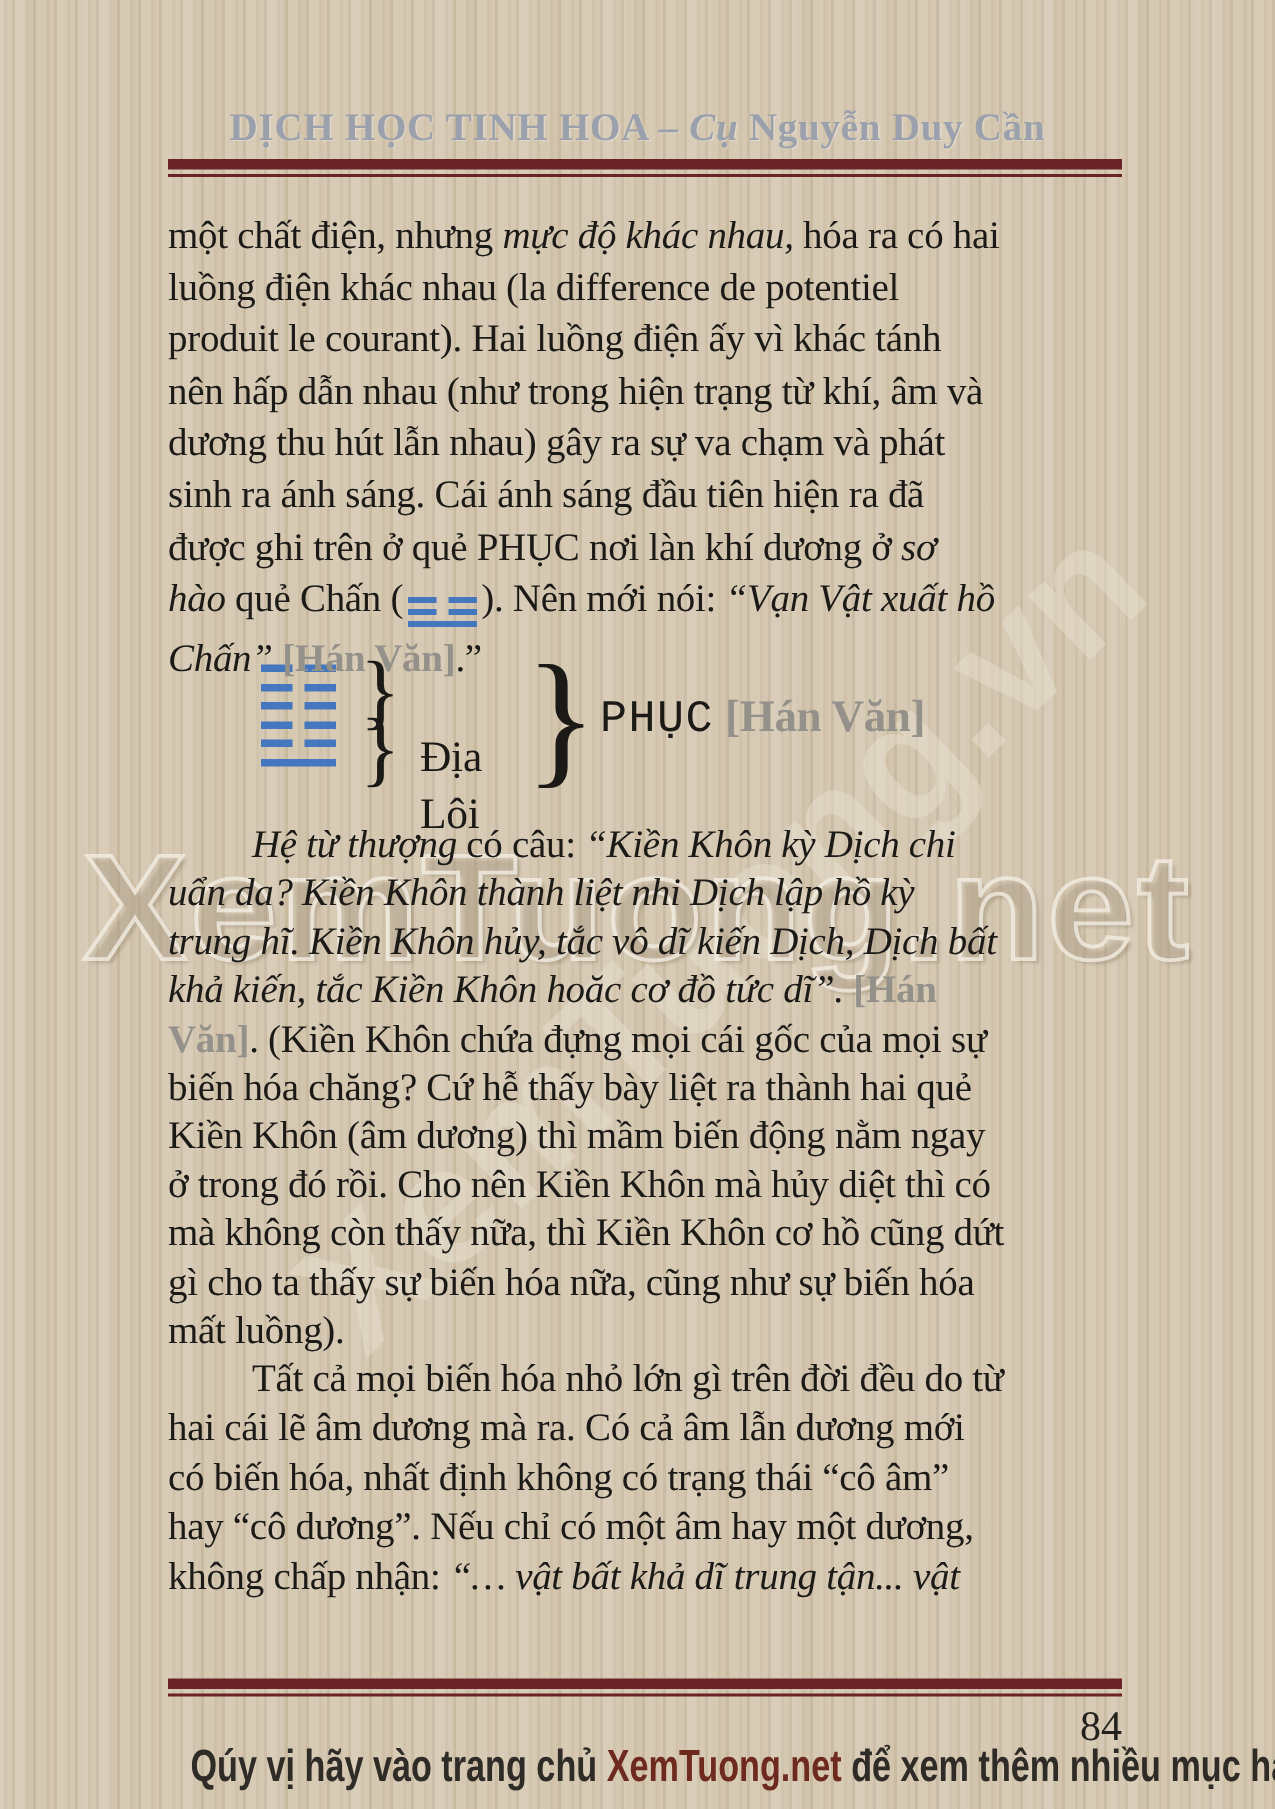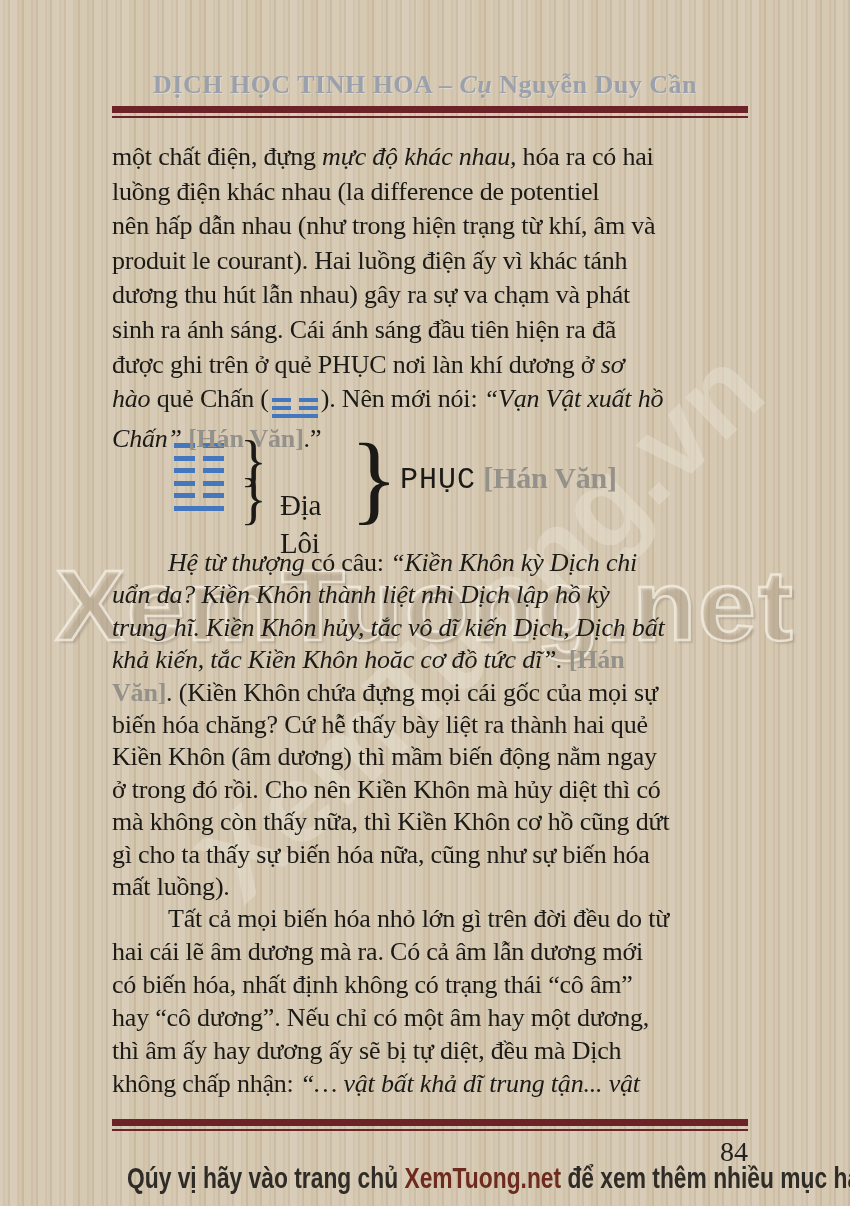--- a/index.html
+++ b/index.html
@@ -132,24 +132,24 @@
           <div class="hrow solid"></div>
         </div>
       <span class="brace b1">}</span>
       <span class="brace b2">}</span>
       <div class="figlabel lab1">Địa</div>
       <div class="figlabel lab2">Lôi</div>
       <span class="brace b3">}</span>
       <div class="figname"><span class="hname">PHỤC</span> <span class="gray">[Hán Văn]</span></div>
     </div>
   <div class="para p0">
-        <div class="bline"><span>một chất điện, đựng </span><span class="it">mực độ khác nhau,</span><span> hóa ra có hai</span></div>
+        <div class="bline"><span>một chất điện, nhưng </span><span class="it">mực độ khác nhau,</span><span> hóa ra có hai</span></div>
         <div class="bline"><span>luồng điện khác nhau (la difference de potentiel</span></div>
+        <div class="bline"><span>produit le courant). Hai luồng điện ấy vì khác tánh</span></div>
         <div class="bline"><span>nên hấp dẫn nhau (như trong hiện trạng từ khí, âm và</span></div>
-        <div class="bline"><span>produit le courant). Hai luồng điện ấy vì khác tánh</span></div>
         <div class="bline"><span>dương thu hút lẫn nhau) gây ra sự va chạm và phát</span></div>
         <div class="bline"><span>sinh ra ánh sáng. Cái ánh sáng đầu tiên hiện ra đã</span></div>
         <div class="bline"><span>được ghi trên ở quẻ PHỤC nơi làn khí dương ở </span><span class="it">sơ</span></div>
         <div class="bline"><span class="it">hào</span><span> quẻ Chấn (</span><span class="tri-inline"><span class="trow broken">
               <i></i>
               <i></i>
             </span><span class="trow broken">
               <i></i>
               <i></i>
             </span><span class="trow solid"></span></span><span>). Nên mới nói: </span><span class="it">“Vạn Vật xuất hồ</span></div>
@@ -166,21 +166,20 @@
         <div class="bline"><span>ở trong đó rồi. Cho nên Kiền Khôn mà hủy diệt thì có</span></div>
         <div class="bline"><span>mà không còn thấy nữa, thì Kiền Khôn cơ hồ cũng dứt</span></div>
         <div class="bline"><span>gì cho ta thấy sự biến hóa nữa, cũng như sự biến hóa</span></div>
         <div class="bline"><span>mất luồng).</span></div>
       </div>
       <div class="para p2">
         <div class="bline ind"><span>Tất cả mọi biến hóa nhỏ lớn gì trên đời đều do từ</span></div>
         <div class="bline"><span>hai cái lẽ âm dương mà ra. Có cả âm lẫn dương mới</span></div>
         <div class="bline"><span>có biến hóa, nhất định không có trạng thái “cô âm”</span></div>
         <div class="bline"><span>hay “cô dương”. Nếu chỉ có một âm hay một dương,</span></div>
-        <div class="bline"><span>thì âm ấy hay dương ấy sẽ bị tự diệt, đều mà Dịch</span></div>
         <div class="bline"><span>không chấp nhận: </span><span class="it">“… vật bất khả dĩ trung tận... vật</span></div>
       </div>
     </div>
 
   <div class="rule rule-bottom">
     <div class="thick"></div>
     <div class="thin"></div>
   </div>
 
   <div class="pagenum">84</div>

